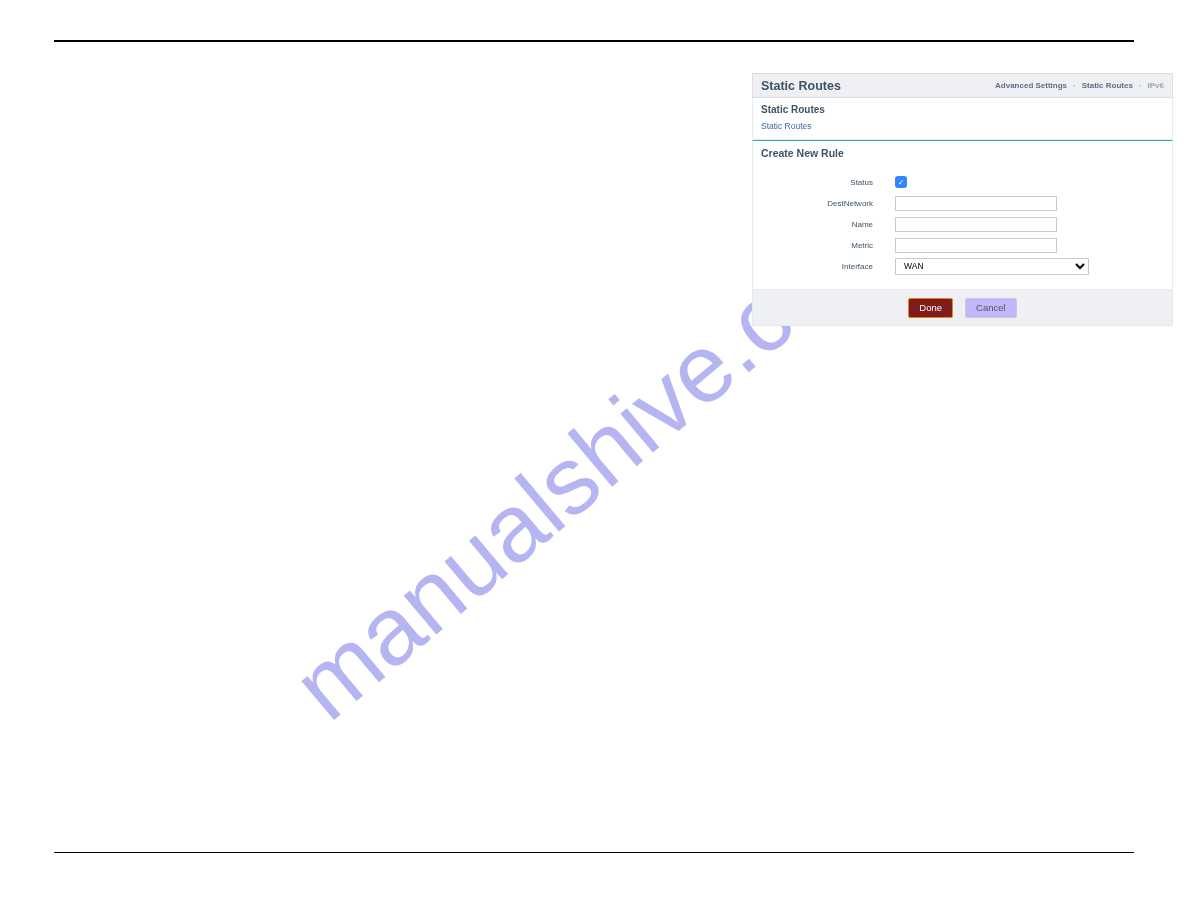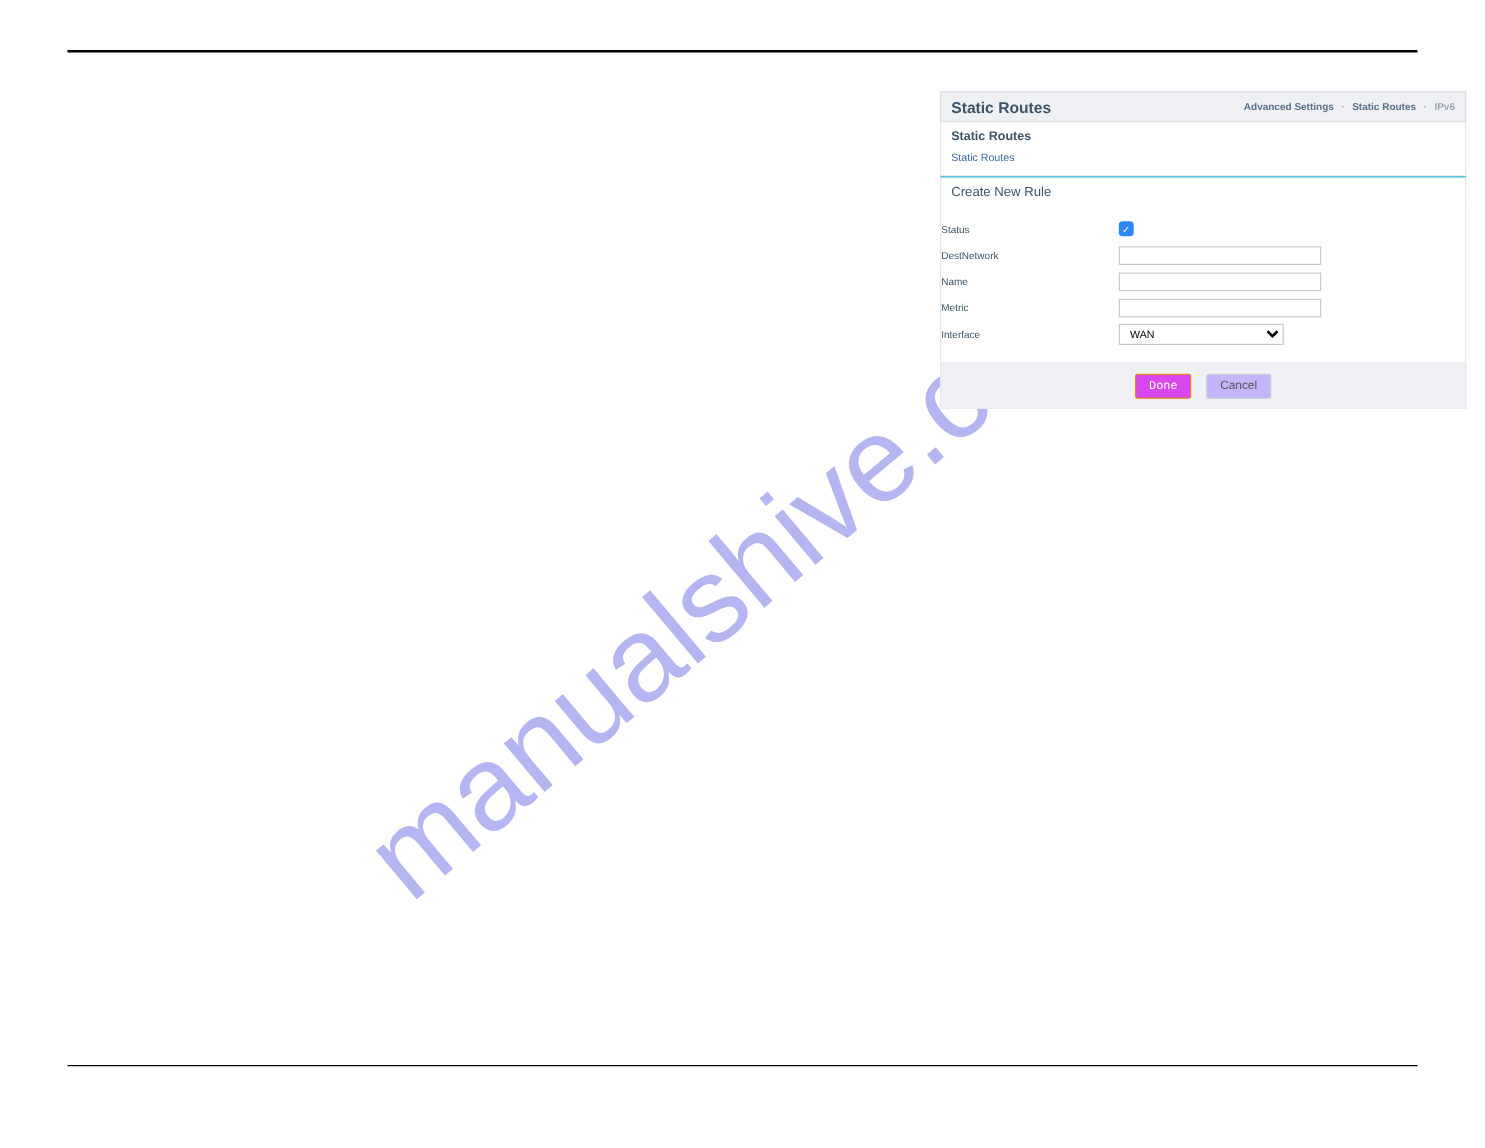--- a/index.html
+++ b/index.html
@@ -21,30 +21,30 @@
   .panel { position:absolute; left:752px; top:73px; width:421px; background:#fff; font-size:10px; }
   .ph { height:25px; background:#eef0f4; border:1px solid #d9dee5; display:flex; align-items:center; padding:0 8px;}
   .ph-title { color:#3d5468; font-size:12.5px; font-weight:bold; flex:0 0 auto; }
   .ph-bc { margin-left:auto; display:flex; gap:6px; font-size:8px; color:#5b7187;font-weight:bold;}
   .ph-bc span.sep { color:#9aa; }
   .ph-bc a { color:#5b7187; text-decoration:none; cursor:pointer;}
   .ph-bc .cur { color:#9aa5b3; }
   .sub { border:1px solid #e6e9ee; border-top:none; padding:6px 8px 8px 8px; background:#fff;}
   .sub-title { color:#3d5468; font-size:10px; font-weight:bold;}
   .sub-link { color:#3b6aa0; font-size:8.5px; margin-top:6px; display:inline-block; cursor:pointer;}
-  .form-head { border-top:1.5px solid #2fb1c9; background:#fff; padding:6px 8px; color:#3d5468; font-size:10.5px; font-weight:normal; border-left:1px solid #e6e9ee; border-right:1px solid #e6e9ee;}
+  .form-head { border-top:1.5px solid #2fb1c9; background:#fff; padding:6px 8px; color:#3d5468; font-size:10.5px; font-weight:bold; border-left:1px solid #e6e9ee; border-right:1px solid #e6e9ee;}
   .form-body { border:1px solid #e6e9ee; border-top:none; padding:6px 0 12px 0; background:#fff;}
   .row { display:flex; align-items:center; height:20px; margin:1px 0;}
-  .lbl { width:142px; padding-right:10px; font-size:8px; color:#3d5468;}
+  .lbl { width:142px; text-align:right; padding-right:22px; font-size:8px; color:#3d5468;}
   .field input[type=text] { width:162px; height:15px; border:1px solid #c6ccd4; font-size:9px; padding:0 4px;}
-  .field select { width:132px; height:17px; border:1px solid #c6ccd4; font-size:8.5px; padding:0 4px; background:#fff;}
+  .field select { width:194px; height:17px; border:1px solid #c6ccd4; font-size:8.5px; padding:0 4px; background:#fff;}
   .chk { width:12px; height:12px; background:#2f86ff; border-radius:3px; display:inline-flex; align-items:center; justify-content:center; color:#fff; font-size:8px; cursor:pointer;}
   .btnbar { border:1px solid #e6e9ee; border-top:none; background:#eef0f4; height:36px; display:flex; align-items:center; justify-content:center; gap:12px;}
   .btn { font-size:9.5px; height:20px; padding:0 10px; border-radius:2px; cursor:pointer;}
-  .btn-done { background:#d946ef; border:1px solid #e08522; color:#fff;font-family:Liberation Mono, monospace;}
+  .btn-done { background:#7f1d1d; border:1px solid #e08522; color:#fff;}
   .btn-cancel { background:#c4b5fd; border:1px solid #c6ccd4; color:#555;}
 </style>
 </head>
 <body>
 
 <div class="hr-top"></div>
 <div class="hr-bot"></div>
 
 <div class="watermark">manualshive.com</div>
 

